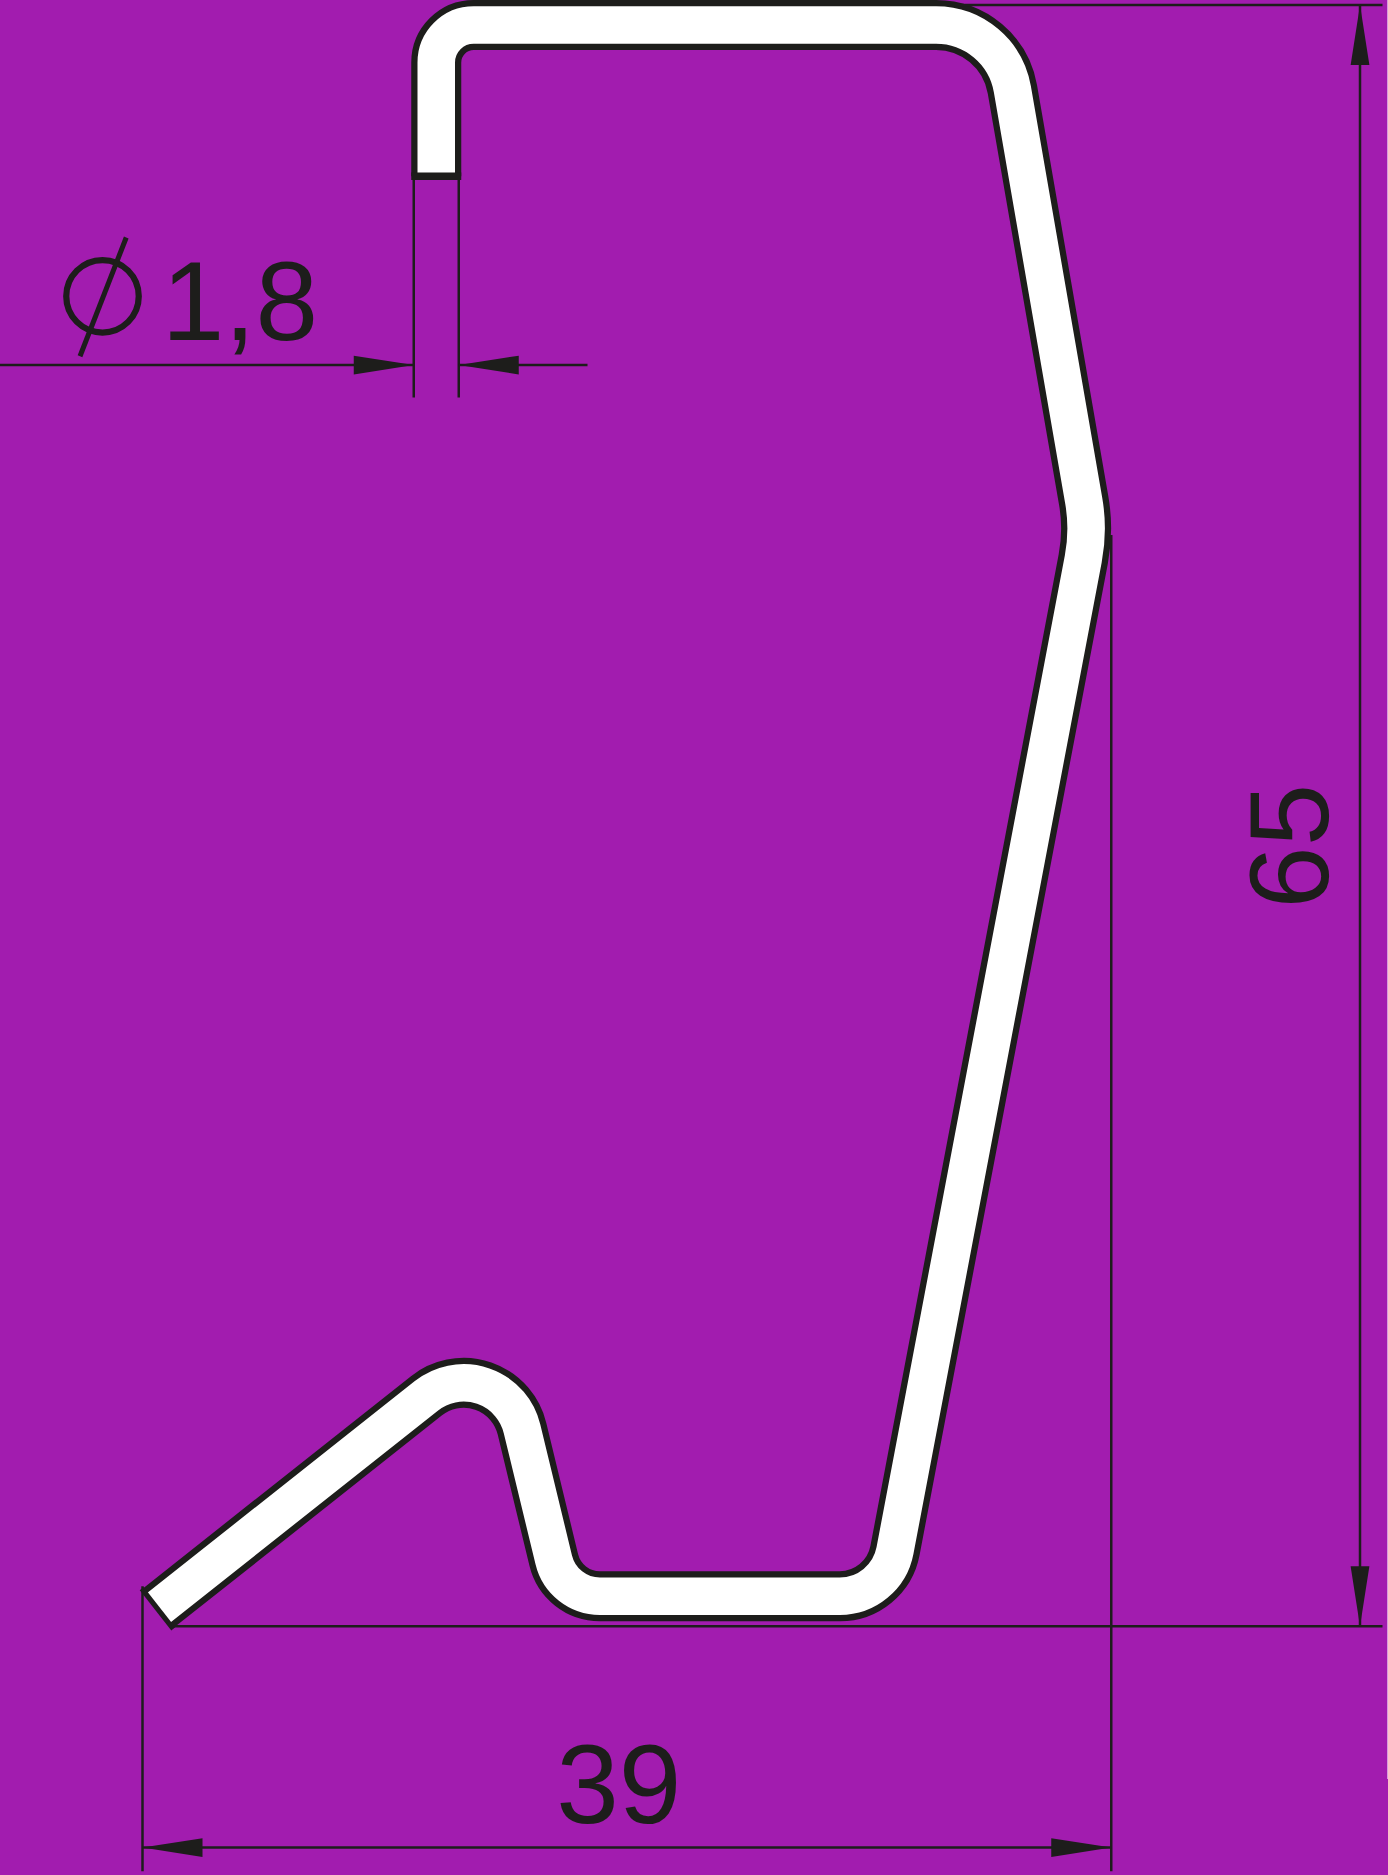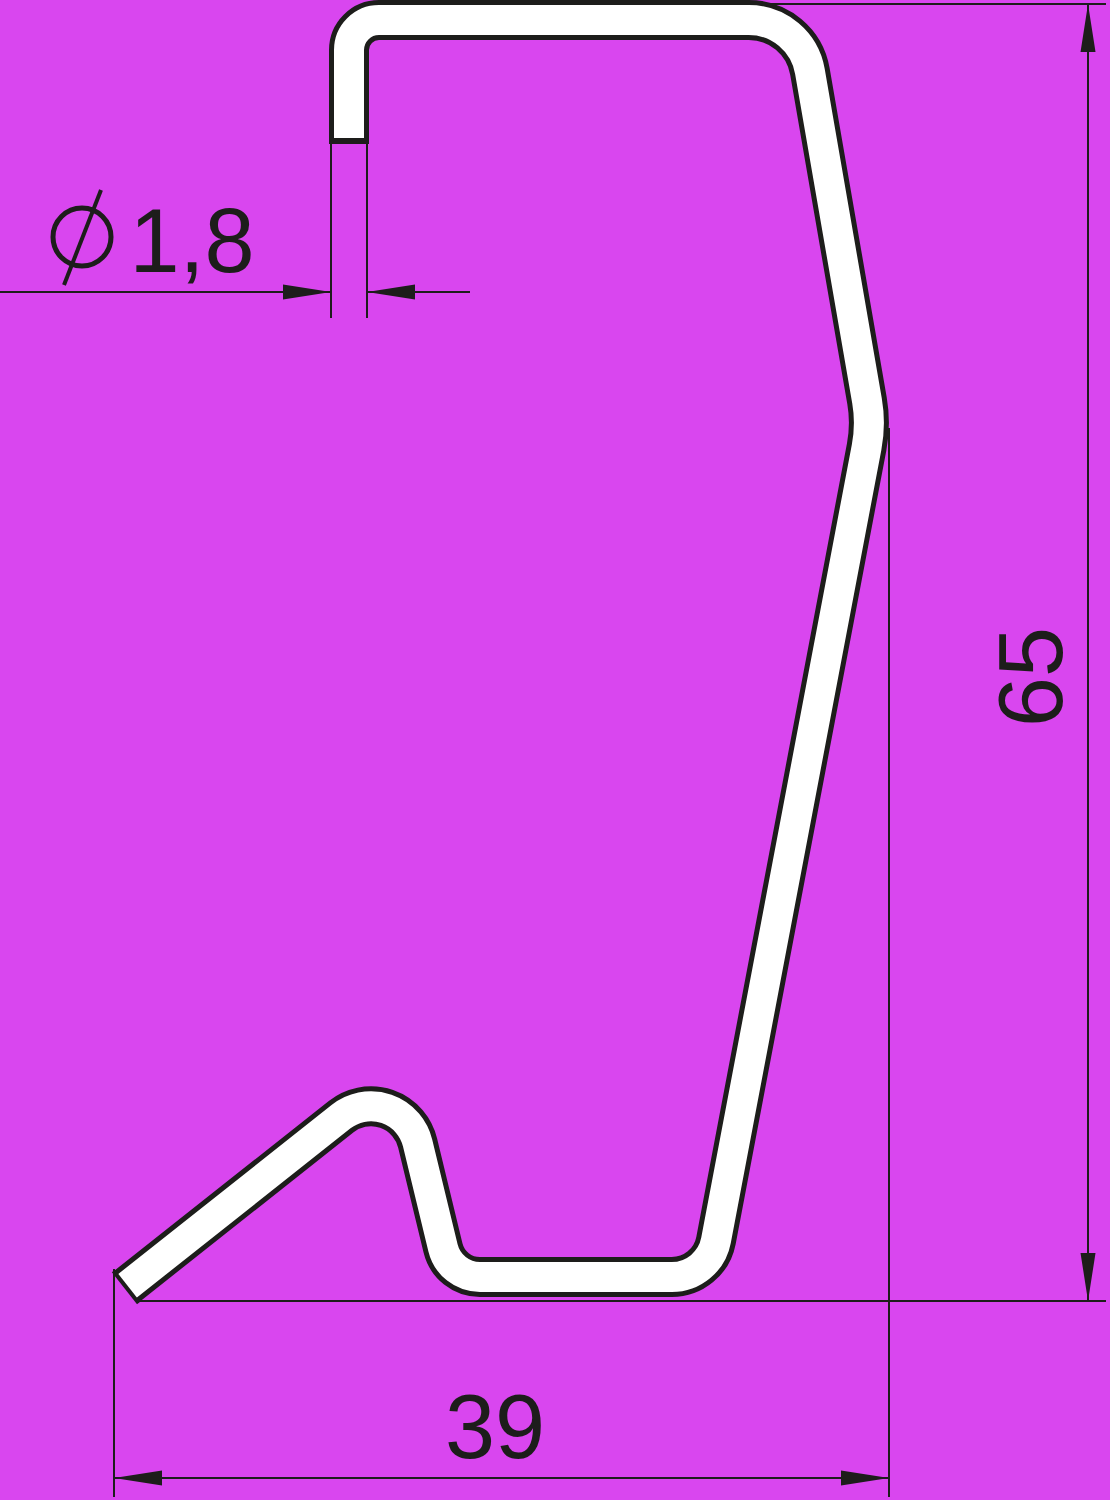--- a/index.html
+++ b/index.html
@@ -1,16 +1,16 @@
 <!DOCTYPE html>
 <html><head>
 <meta charset="utf-8">
 <style>
   html,body{margin:0;padding:0;background:#ffffff;}
-  .canvas{position:relative;width:1110px;height:1500px;background:#d946ef;overflow:hidden;}
+  .canvas{position:relative;width:1110px;height:1500px;background:#a21caf;overflow:hidden;}
   svg{display:block;}
   text{font-family:"Liberation Sans","DejaVu Sans",sans-serif;font-weight:400;}
 </style>
 </head>
 <body>
 
 <div class="canvas">
   <svg id="svg" width="1110" height="1500" viewBox="0 0 1110 1500" xmlns="http://www.w3.org/2000/svg">
     <g id="wire-group">
       <path id="wire-black" fill="none" d="M 126 1287 L 341.2 1116.6 A 48 48 0 0 1 417.6 1143.0 L 443.0 1247.9 A 38 38 0 0 0 479.9 1277.0 L 671.7 1277.0 A 45 45 0 0 0 716.0 1240.4 L 866.6 447.2 A 130 130 0 0 0 867.0 400.7 L 809.9 71.4 A 62 62 0 0 0 748.8 20.0 L 379.0 20.0 A 30 30 0 0 0 349.0 50.0 L 349 141" stroke="#1d1d1b" stroke-width="40"></path>

